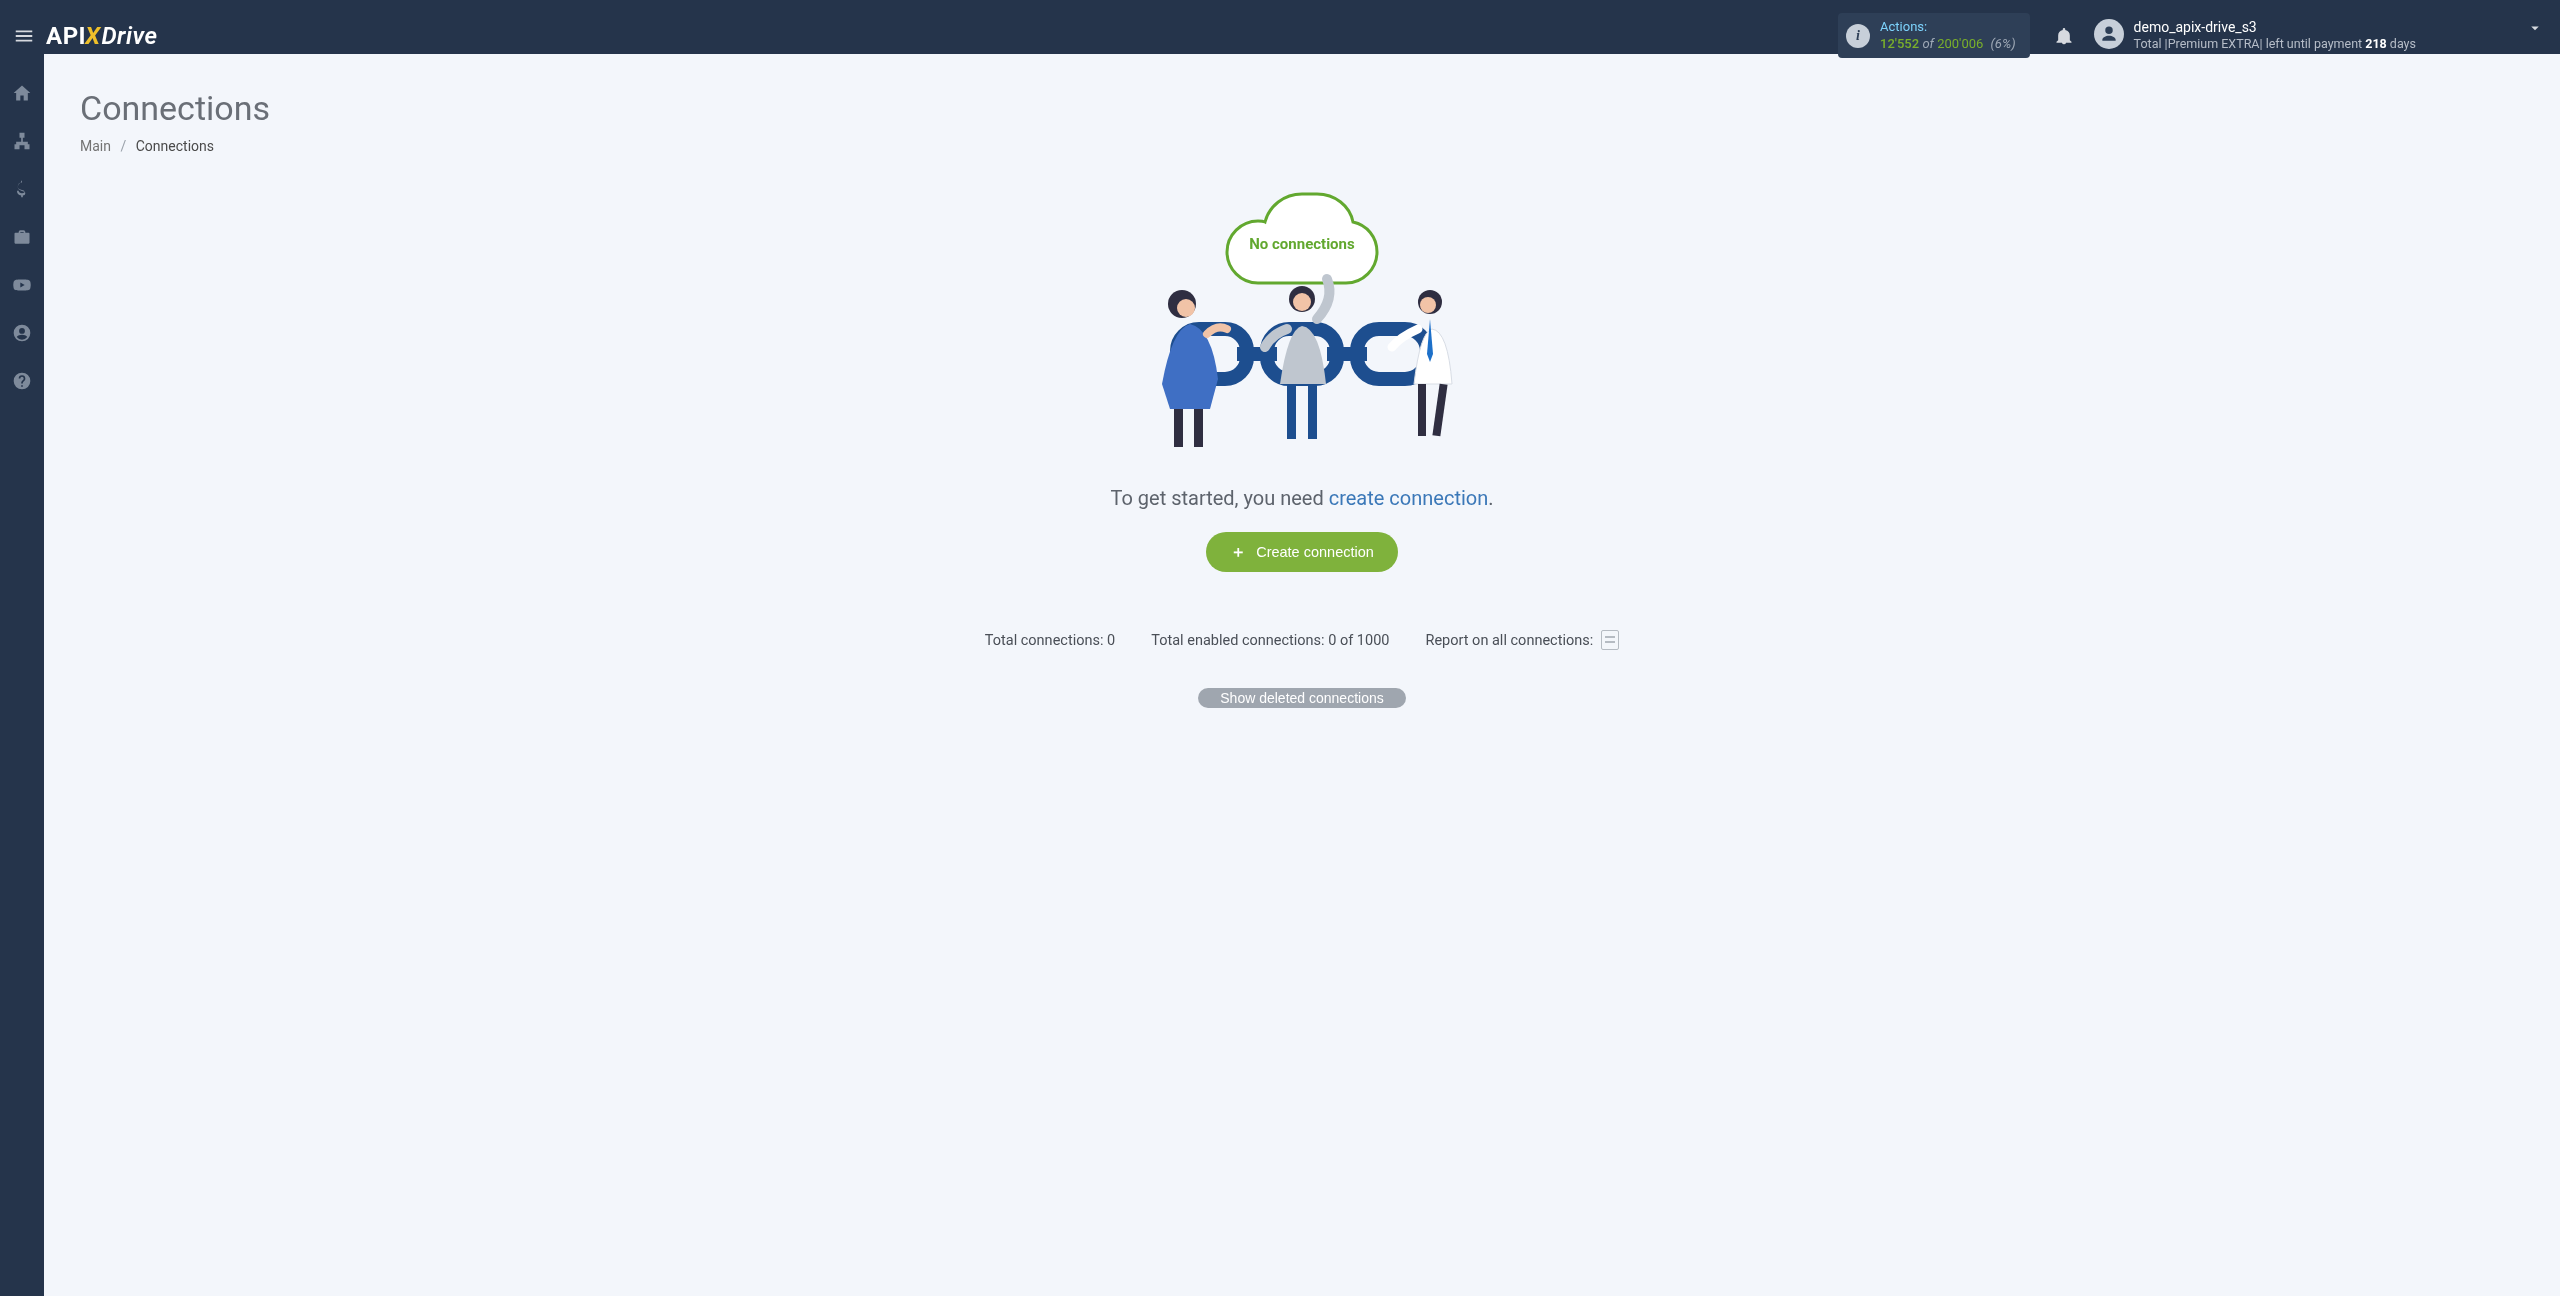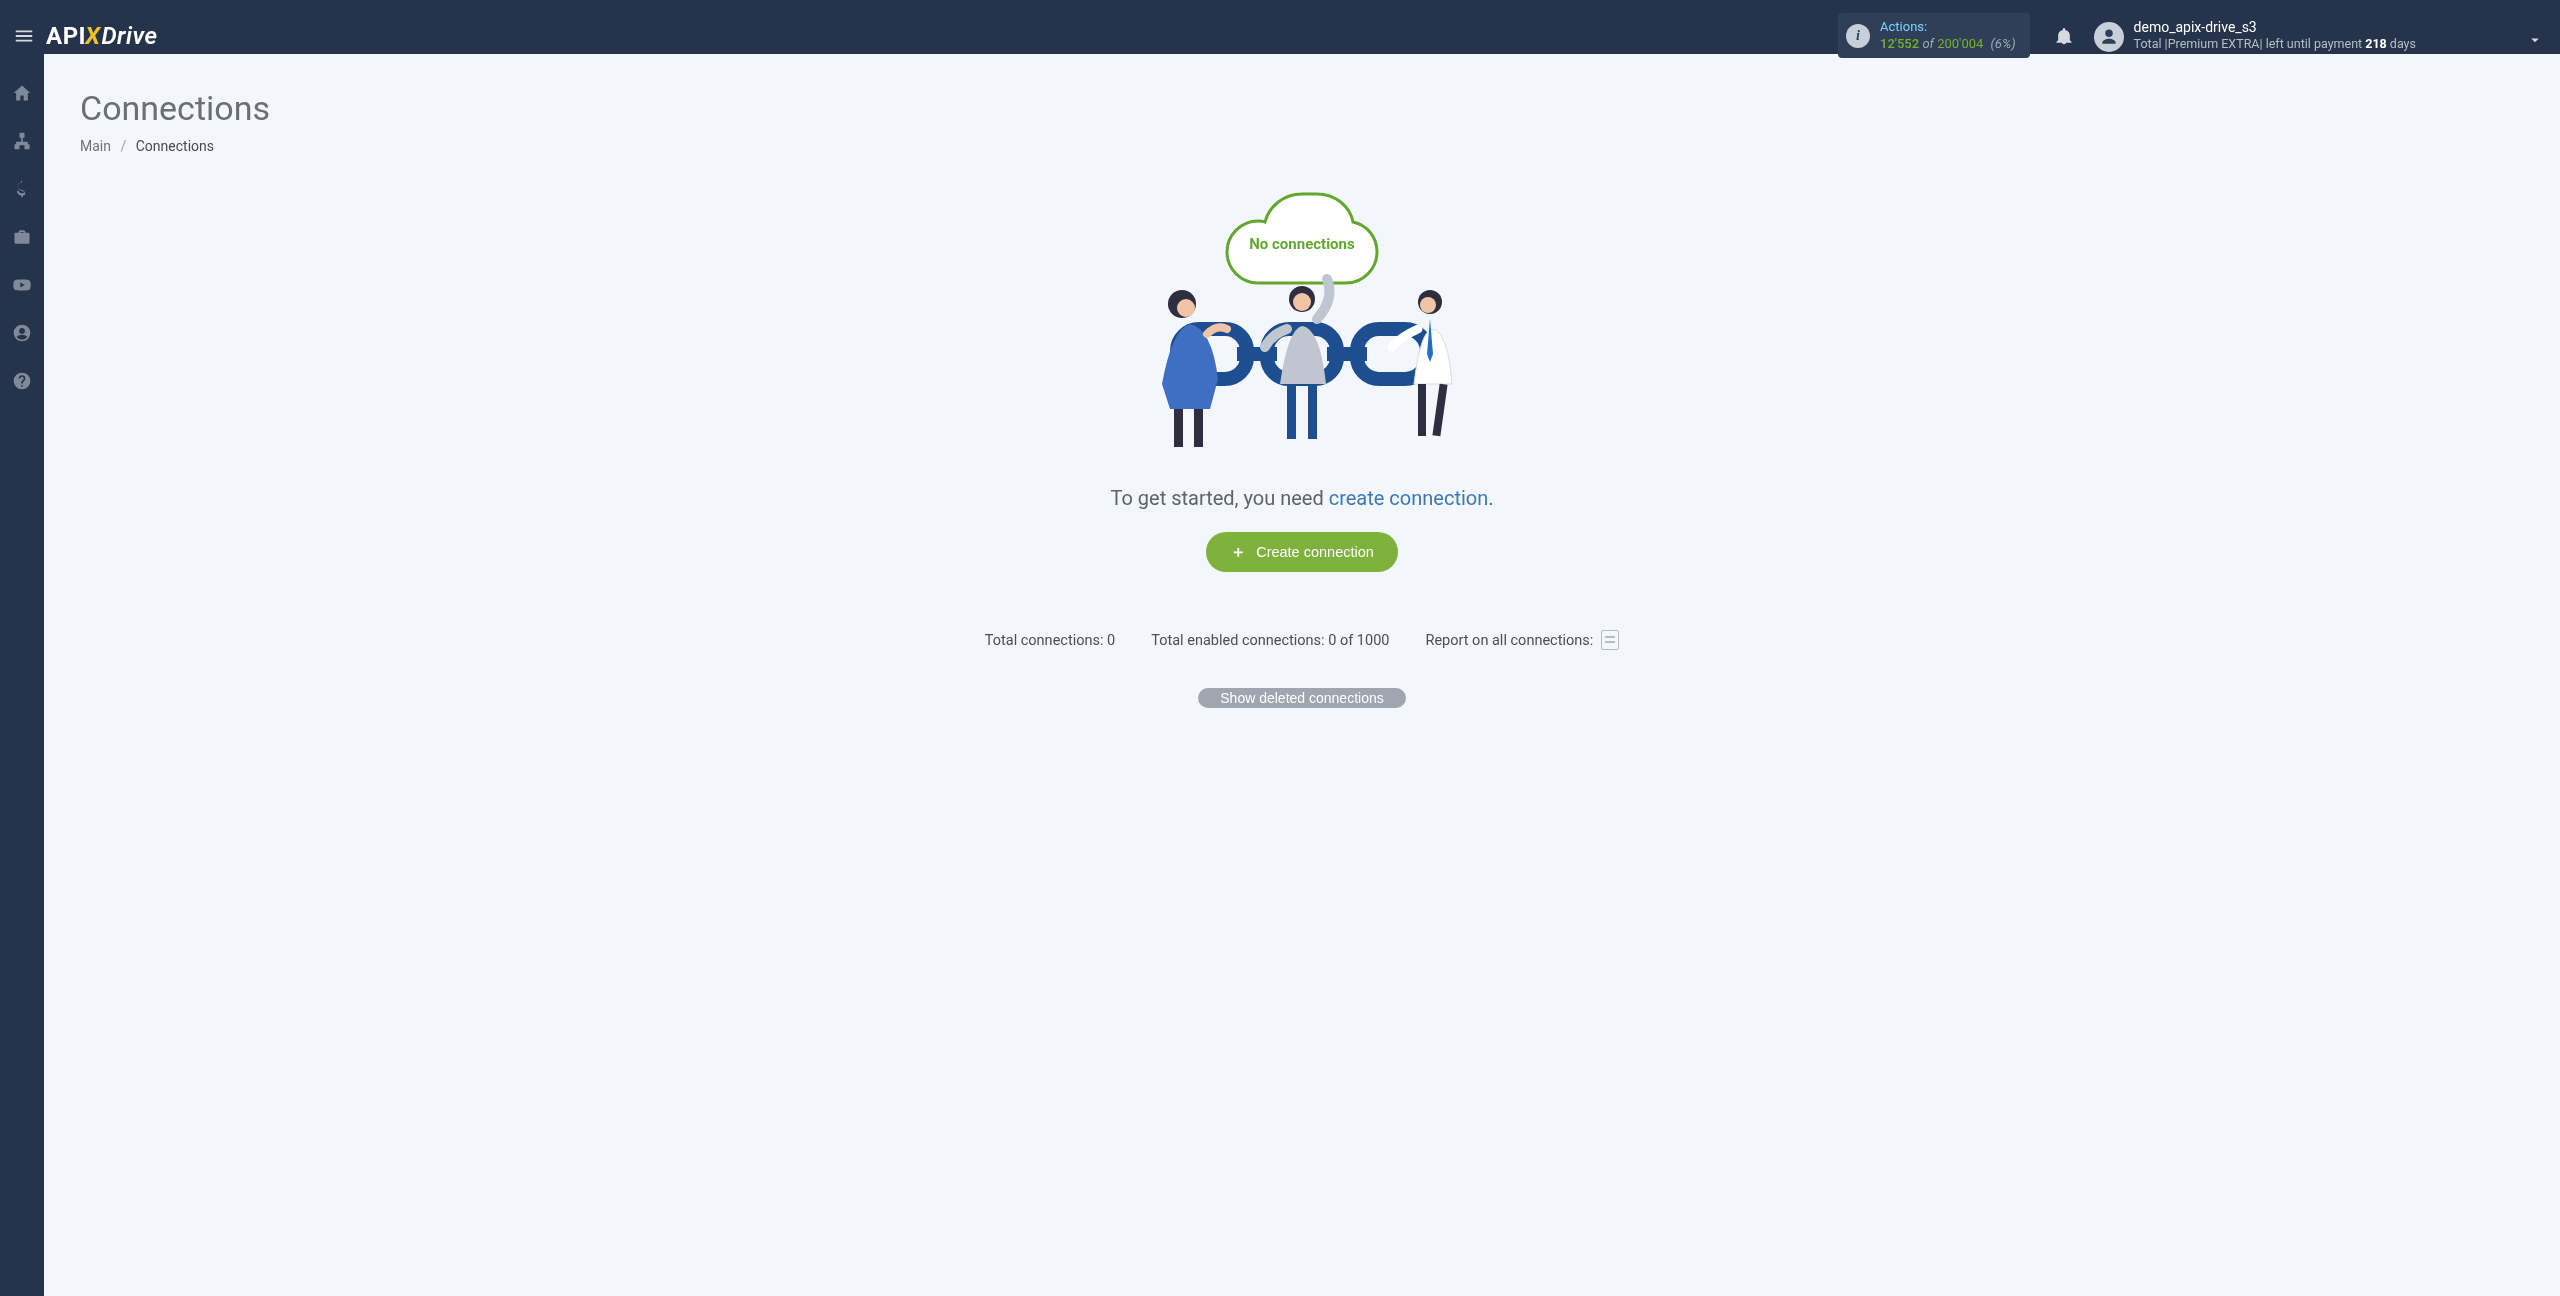--- a/index.html
+++ b/index.html
@@ -55,21 +55,21 @@
   .actions-text { font-size: 13px; line-height: 1.25; }
   .actions-text .label { color: #7dd3fc; }
   .actions-text .used { color: #7ab02b; font-weight: 500; }
   .actions-text .of { color: #9fa9b6; font-style: italic; }
   .actions-text .limit { color: #7ab02b; }
   .actions-text .pct { color: #9fa9b6; font-style: italic; margin-left: 4px; }
   .bell {
     width: 32px; height: 32px; display:flex;align-items:center;justify-content:center; cursor:pointer; margin-right:14px;
   }
   .bell svg { width: 20px; height: 20px; fill: #d6d9df; }
-  .user-block { display:flex; align-items:flex-end; gap:10px; cursor:pointer;}
+  .user-block { display:flex; align-items:flex-start; gap:10px; cursor:pointer;}
   .user-avatar {
     width: 30px; height: 30px; border-radius: 50%;
     background: #c7cfd9;
     display:flex;align-items:center;justify-content:center;
   }
   .user-avatar svg { width: 20px; height: 20px; fill: #2e3f57; }
   .user-text { line-height: 1.25; }
   .user-name { color: #ffffff; font-size: 14px; }
   .user-plan { color: #b6bdc8; font-size: 12.5px; }
   .user-plan .days { color: #ffffff; font-weight: 700; }
@@ -190,21 +190,21 @@
   </div>
   <div class="topbar-spacer"></div>
 
   <div class="actions-block">
     <div class="info-badge">i</div>
     <div class="actions-text">
       <div class="label">Actions:</div>
       <div>
         <span class="used">12'552</span>
         <span class="of">of</span>
-        <span class="limit">200'004</span>
+        <span class="limit">200'006</span>
         <span class="pct">(6%)</span>
       </div>
     </div>
   </div>
 
   <div class="bell">
     <svg viewBox="0 0 24 24">
         <path d="M12 22a2.5 2.5 0 0 0 2.45-2h-4.9A2.5 2.5 0 0 0 12 22zm7-5v-5.5a7 7 0 0 0-5.5-6.83V4a1.5 1.5 0 0 0-3 0v.67A7 7 0 0 0 5 11.5V17l-2 2v1h18v-1z"></path>
       </svg>
   </div>

